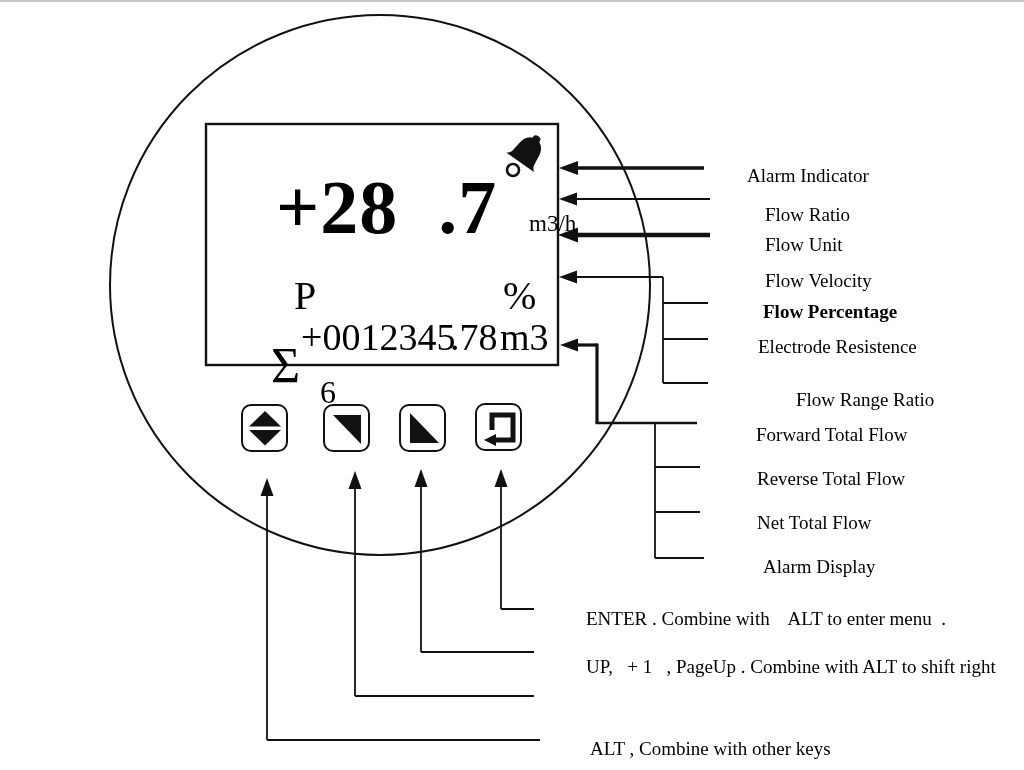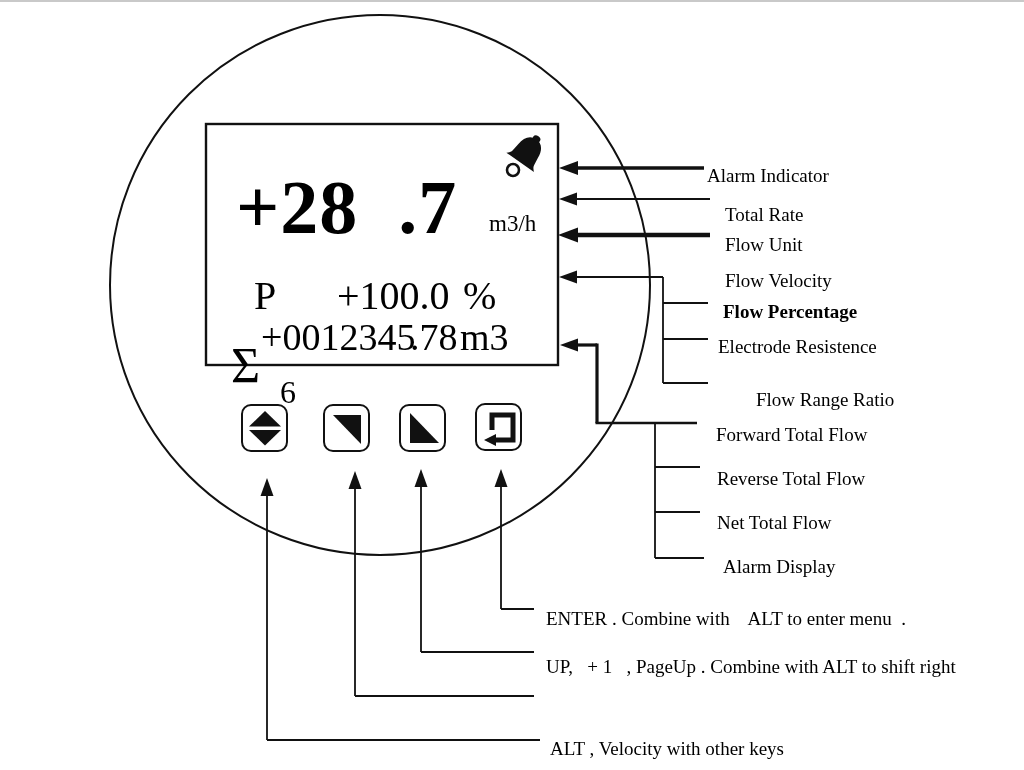--- a/index.html
+++ b/index.html
@@ -2,21 +2,21 @@
 <html><head>
 <meta charset="utf-8">
 <style>
   html,body { margin:0; padding:0; background:#ffffff; }
   .stage {
     position:relative; width:1024px; height:770px; background:#ffffff;
     font-family:"Liberation Serif", serif; color:#000; overflow:hidden;
   }
   .topline { position:absolute; top:0; left:0; width:1024px; height:2px; background:#c9c9c9; }
   svg.art { position:absolute; left:0; top:0; }
-  .txt { position:absolute; white-space:pre; line-height:1; transform:translateY(-50%); }
+  .txt { position:absolute; white-space:pre; line-height:1; transform:translateY(-50%);margin-left:40px; }
   .lcd-big   { font-size:76px; font-weight:bold; letter-spacing:1px; }
   .lcd-unit  { font-size:23px; }
   .lcd-mid   { font-size:40px; }
   .lcd-low   { font-size:38px; }
   .lcd-sigma { font-size:50px; }
   .lcd-sub   { font-size:32px; }
   .lbl       { font-size:19px; }
   .key {
     position:absolute; width:47px; height:48px; box-sizing:border-box;
     border:2.5px solid #111; border-radius:10px; background:#fff;
@@ -85,21 +85,20 @@
           <path d="M26 6 C33 6 37.5 11.5 38 20.5 L39 28.5 C39.3 31 41.2 32.6 42.8 34.2 L9.2 34.2 C10.8 32.6 12.7 31 13 28.5 L14 20.5 C14.5 11.5 19 6 26 6 Z"></path>
           <ellipse cx="26" cy="5.5" rx="4" ry="3.2"></ellipse>
         </g>
       </g>
     </g>
   </svg>
 
   <div class="txt lcd-big" style="left:236px; top:207px;">+28  .7</div>
   <div class="txt lcd-unit" style="left:489px; top:223px;">m3/h</div>
   <div class="txt lcd-mid" style="left:254px; top:296px;">P</div>
-  <div class="txt lcd-mid" style="left:337px; top:296px;">+100.0</div>
   <div class="txt lcd-mid" style="left:463px; top:296px;">%</div>
   <div class="txt lcd-low" style="left:261px; top:337px;">+0012345</div>
   <div class="txt lcd-low" style="left:410px; top:337px;">.78</div>
   <div class="txt lcd-low" style="left:460px; top:337px;">m3</div>
   <div class="txt lcd-sigma" style="left:231px; top:365px;">Σ</div>
   <div class="txt lcd-sub" style="left:280px; top:392px;">6</div>
 
   <div class="key" style="left:241px; top:404px;">
     <svg width="40" height="40" viewBox="0 0 40 40">
       <polygon points="20,3 36,18.5 4,18.5" fill="#111"></polygon>
@@ -117,27 +116,27 @@
     </svg>
   </div>
   <div class="key" style="left:475px; top:403px;">
     <svg width="40" height="40" viewBox="0 0 40 40">
       <path d="M13 23 L13 8 L34 8 L34 33 L16 33" fill="none" stroke="#111" stroke-width="5"></path>
       <polygon points="17,27 17,39 5,33" fill="#111"></polygon>
     </svg>
   </div>
 
   <div class="txt lbl" style="left:707px; top:175px;">Alarm Indicator</div>
-  <div class="txt lbl" style="left:725px; top:214px;">Total Rate</div>
+  <div class="txt lbl" style="left:725px; top:214px;">Flow Ratio</div>
   <div class="txt lbl" style="left:725px; top:244px;">Flow Unit</div>
   <div class="txt lbl" style="left:725px; top:280px;">Flow Velocity</div>
   <div class="txt lbl" style="left:723px; top:311px;font-weight:bold;">Flow Percentage</div>
   <div class="txt lbl" style="left:718px; top:346px;text-align:center;">Electrode Resistence</div>
   <div class="txt lbl" style="left:756px; top:399px;">Flow Range Ratio</div>
   <div class="txt lbl" style="left:716px; top:434px;">Forward Total Flow</div>
   <div class="txt lbl" style="left:717px; top:478px;">Reverse Total Flow</div>
   <div class="txt lbl" style="left:717px; top:522px;">Net Total Flow</div>
   <div class="txt lbl" style="left:723px; top:566px;">Alarm Display</div>
 
   <div class="txt lbl" style="left:546px; top:618px;">ENTER . Combine with    ALT to enter menu  .</div>
   <div class="txt lbl" style="left:546px; top:666px;">UP,   + 1   , PageUp . Combine with ALT to shift right</div>
-  <div class="txt lbl" style="left:550px; top:748px;">ALT , Velocity with other keys</div>
+  <div class="txt lbl" style="left:550px; top:748px;">ALT , Combine with other keys</div>
 </div>
 
 </body></html>

